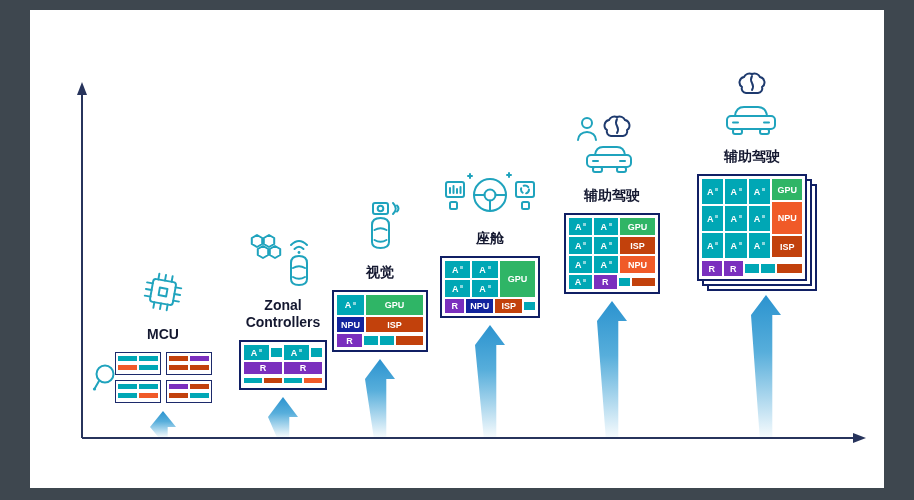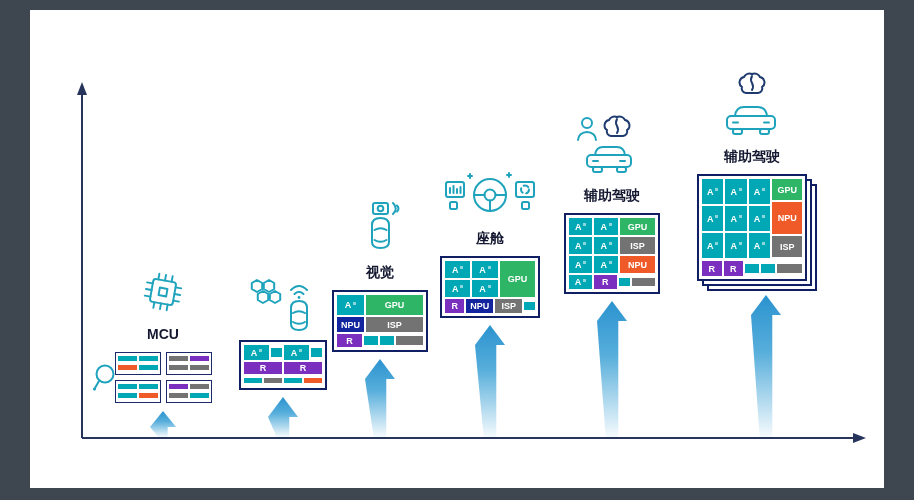--- a/index.html
+++ b/index.html
@@ -28,21 +28,21 @@
   .s2 .soc{width:88px;}
   .s3 .soc{width:96px;}
   .s4 .soc{width:100px;}
   .s5 .soc{width:96px;}
   .s6 .soc{width:110px;}
   .soc-row{display:flex;gap:2px;flex:none;}
   .soc-sub{display:flex;flex-direction:column;gap:2px;}
   .soc-cell{flex:1;display:flex;align-items:center;justify-content:center;color:#fff;font-weight:bold;font-size:9px;}
   .c-teal{background:#00a7b5;}
   .c-green{background:#2fb566;}
-  .c-blue{background:#737373;}
+  .c-blue{background:#c2410c;}
   .c-navy_blue{background:#12249e;}
   .c-orange{background:#f05a28;}
   .c-purple{background:#7a2fbe;}
   .mini{align-self:center;height:62%;}
   .a-core::after{content:"";width:3px;height:3px;background:rgba(255,255,255,.55);margin-left:2px;margin-bottom:4px;}
 
   
   .stack{position:relative;margin-bottom:14px;}
   .stack .soc{position:relative;margin-bottom:0;}
   .sheet{position:absolute;left:0;top:0;right:0;bottom:0;background:#fff;border:2px solid #101f64;}
@@ -170,20 +170,21 @@
           <path d="M49.5 18 q4.5 -4.5 9 0"></path>
           <circle class="dotfill" cx="54" cy="21.5" r="1.4"></circle>
         </g>
         <g>
           <path d="M46 32 q0 -7 8 -7 q8 0 8 7 v16 q0 6 -8 6 q-8 0 -8 -6 z"></path>
           <path d="M48 37 q6 -3.5 12 0"></path>
           <path d="M48 46 q6 3.5 12 0"></path>
         </g>
       </svg>
     </span>
+    <div class="stage-label">Zonal Controllers</div>
     <div class="soc">
         <div class="soc-row" style="height: 15px;">
           <div class="soc-cell c-teal a-core" style="flex: 2.2 1 0%;">A</div>
           <div class="soc-cell c-teal mini" style="flex: 1 1 0%;"></div>
           <div class="soc-cell c-teal a-core" style="flex: 2.2 1 0%;">A</div>
           <div class="soc-cell c-teal mini" style="flex: 1 1 0%;"></div>
         </div>
         <div class="soc-row" style="height: 12px;">
           <div class="soc-cell c-purple" style="flex: 1 1 0%;">R</div>
           <div class="soc-cell c-purple" style="flex: 1 1 0%;">R</div>

